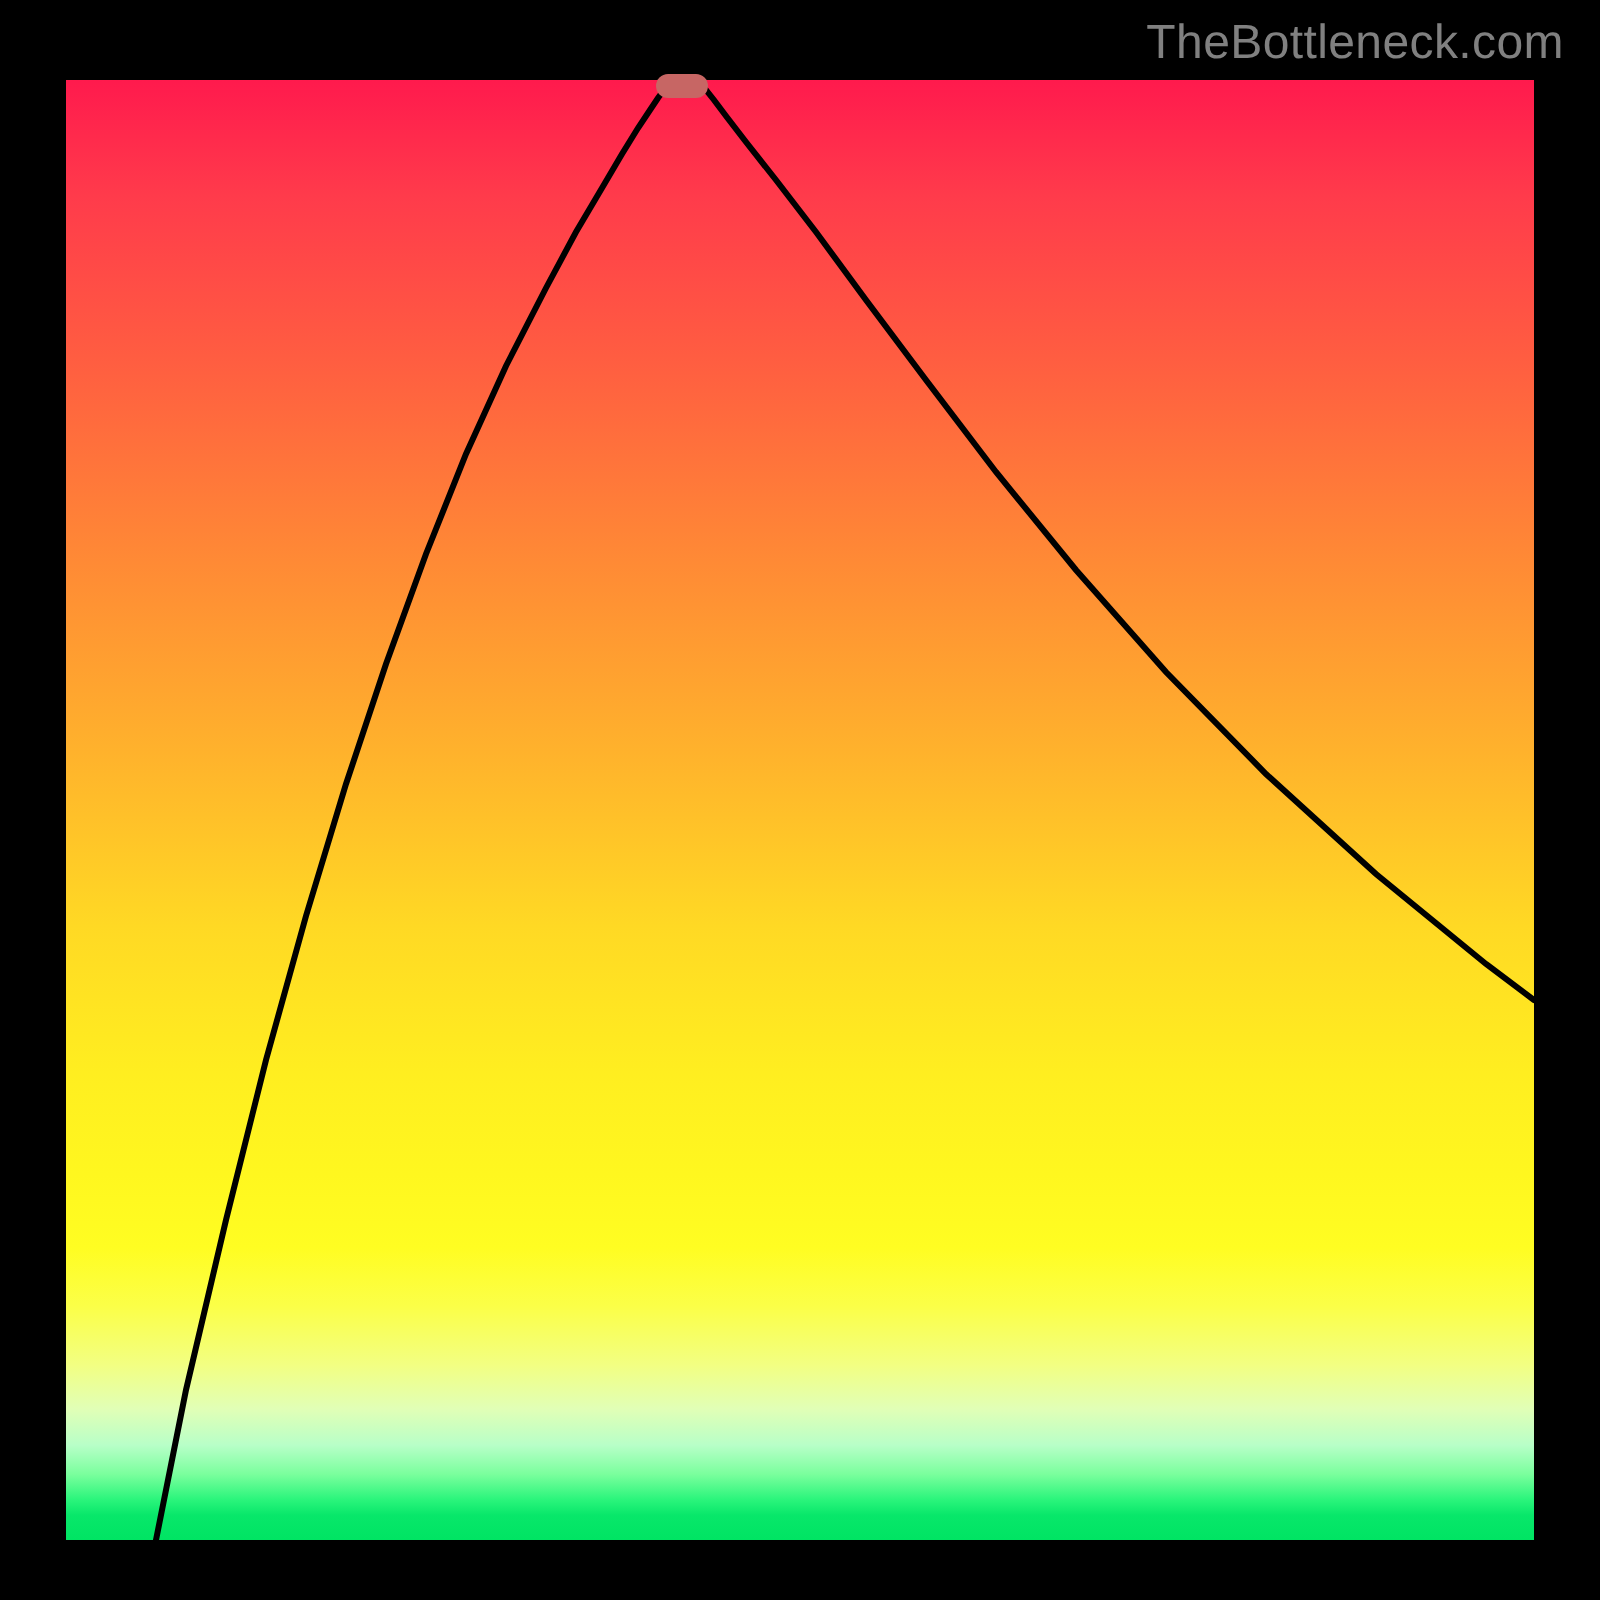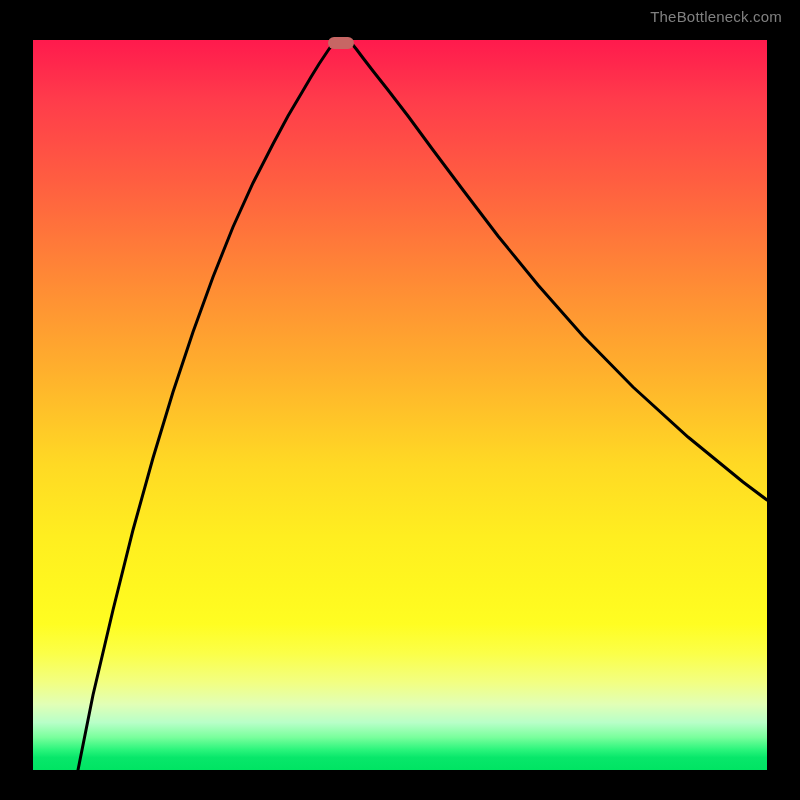--- a/index.html
+++ b/index.html
@@ -60,21 +60,21 @@
   .marker {
     position: absolute;
     background: #c76664;
     border-radius: 10px;
   }
   .watermark {
     position: absolute;
     top: 8px;
     right: 18px;
     color: #808080;
-    font-size: 15px;
+    font-size: 24px;
     letter-spacing: 0.2px;
   }
 </style>
 </head>
 <body>
 
 <div class="frame"></div>
 
 <div class="plot">
   <div class="gradient"></div>

